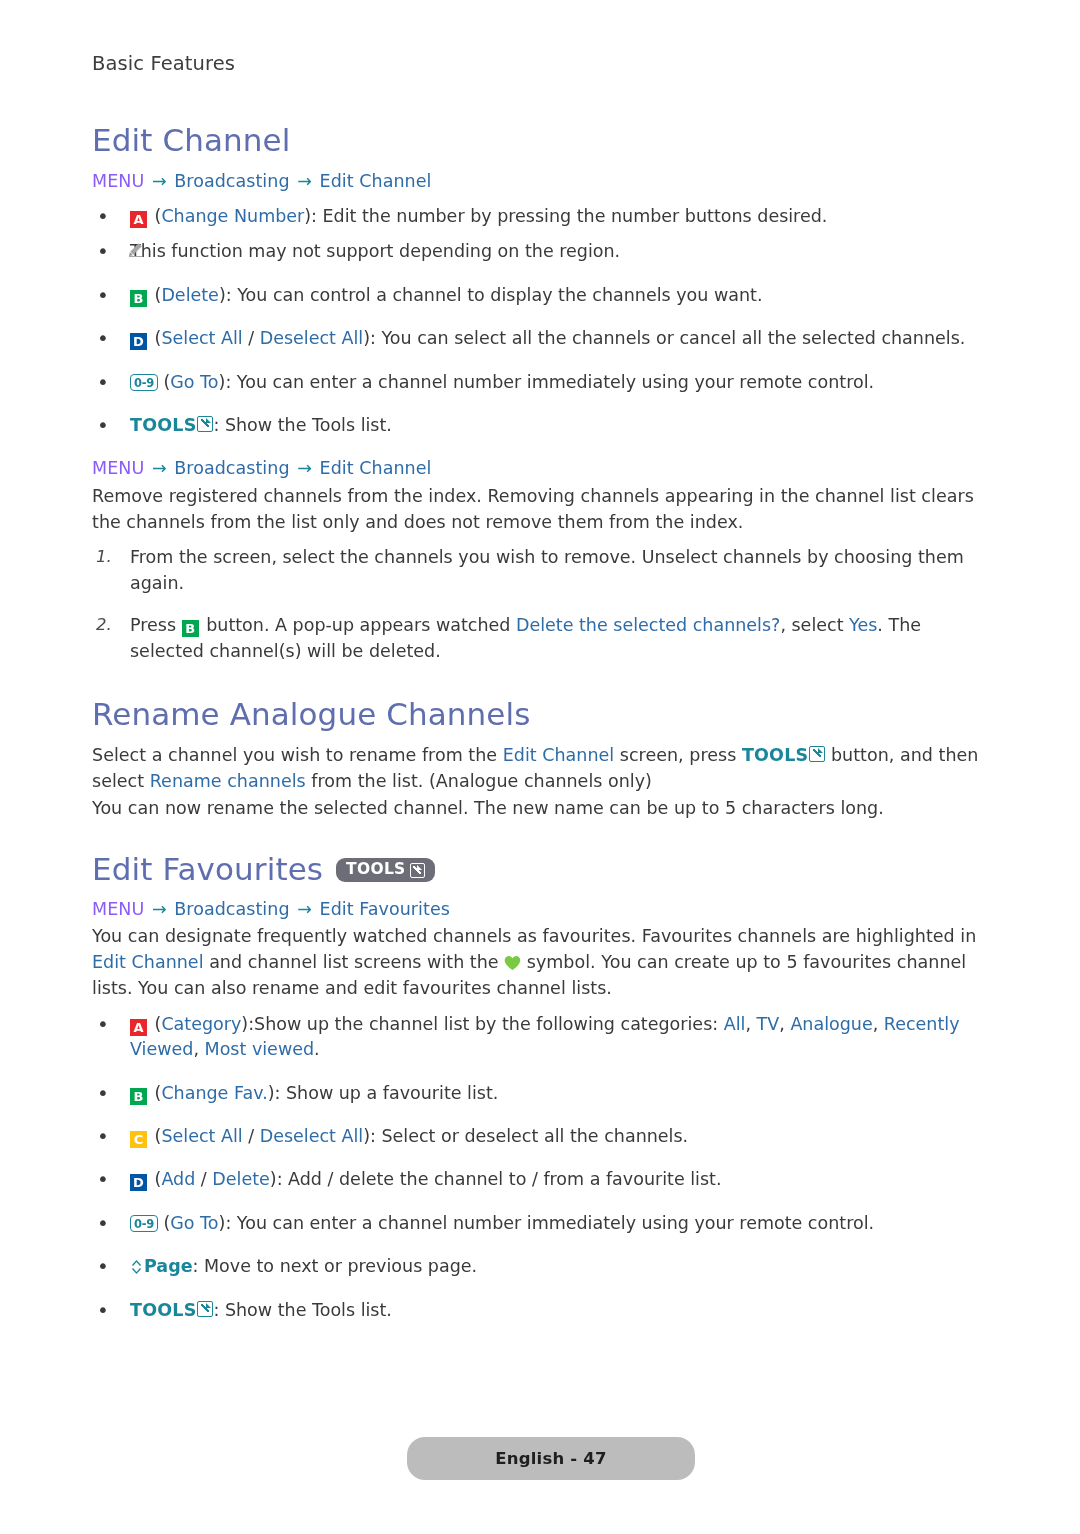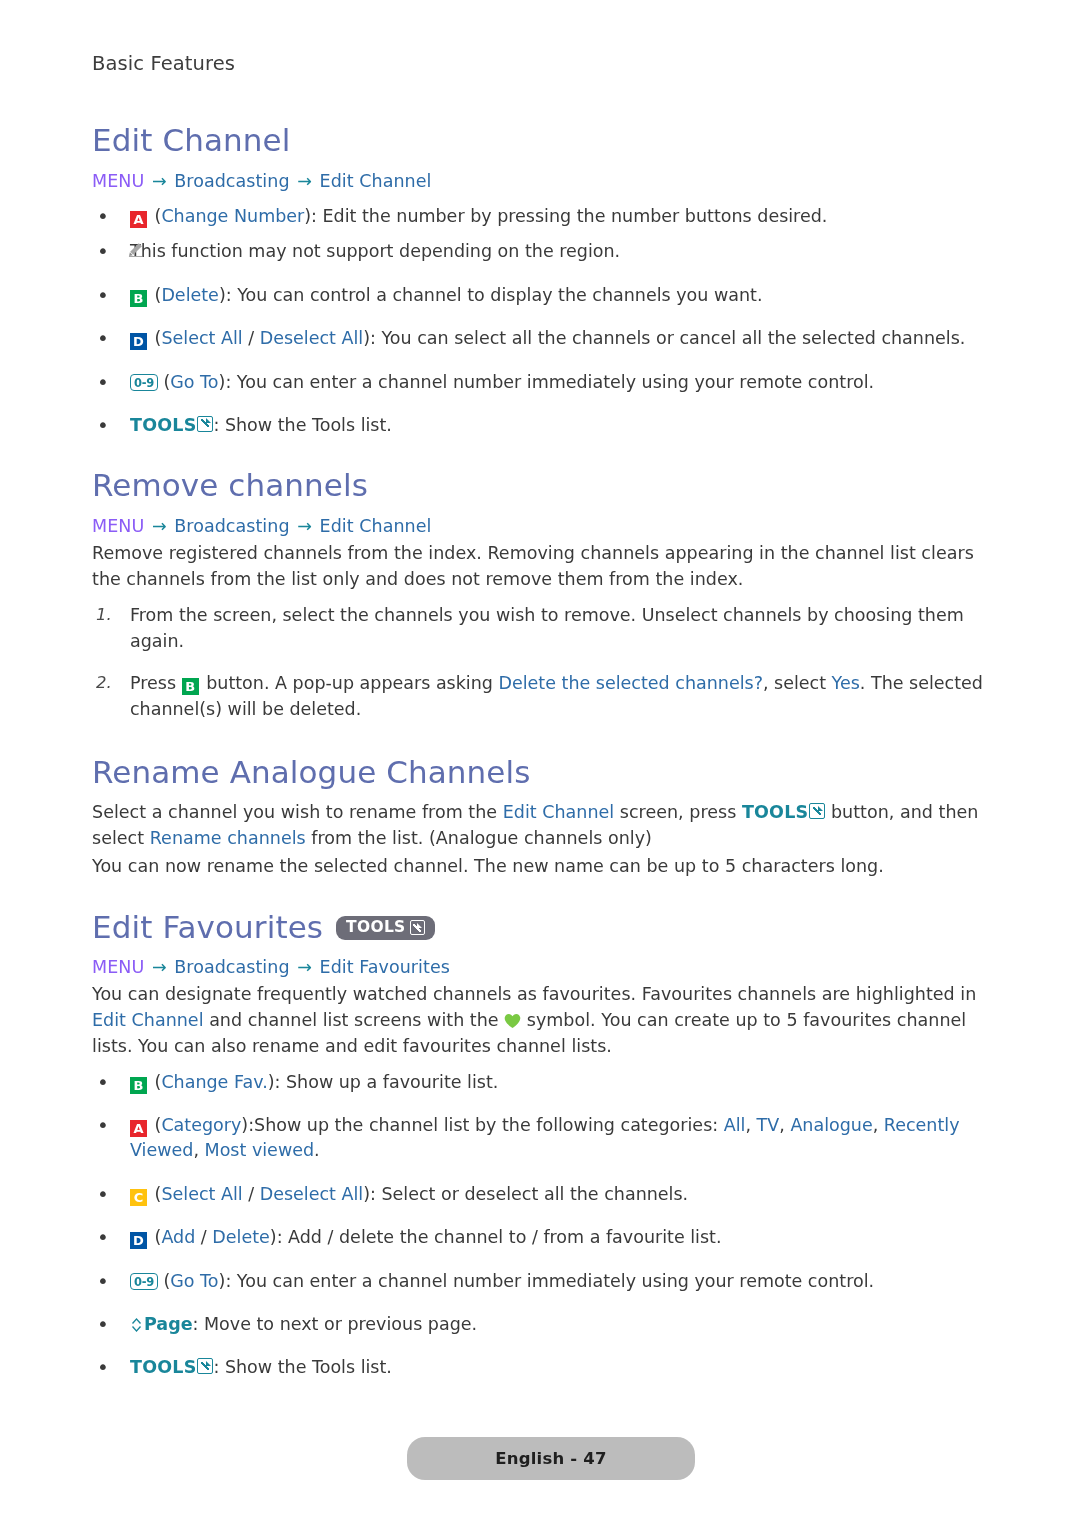--- a/index.html
+++ b/index.html
@@ -310,37 +310,34 @@
 
 
     <li><span class="key key-d">D</span> (<span class="blue">Select All</span> / <span class="blue">Deselect All</span>)<span>: You can select all the channels or cancel all the selected channels.</span></li>
 
     <li><span class="numkey">0-9</span> (<span class="blue">Go To</span>)<span>: You can enter a channel number immediately using your remote control.</span></li>
 
 
     <li><span class="tools-inline"><span>TOOLS</span><span class="tools-box"></span></span><span>: Show the Tools list.</span></li>
   </ul>
 
-  <h1 class="sec" style="margin-top:30px;">
-    <span>Remove channels</span>
-  </h1>
 
   <div class="path">
     <span class="menu-word">MENU</span>
     <span class="arrow">→</span>
     <span class="blue">Broadcasting</span>
     <span class="arrow">→</span>
     <span class="blue">Edit Channel</span>
   </div>
 
   <p class="body">Remove registered channels from the index. Removing channels appearing in the channel list clears the channels from the list only and does not remove them from the index.</p>
 
   <ol class="numbers">
     <li>From the screen, select the channels you wish to remove. Unselect channels by choosing them again.</li>
-    <li><span>Press </span><span class="key key-b">B</span><span> button. A pop-up appears asking </span><span class="blue">Delete the selected channels?</span><span>, select </span><span class="blue">Yes</span><span>. The selected channel(s) will be deleted.</span></li>
+    <li><span>Press </span><span class="key key-b">B</span><span> button. A pop-up appears watched </span><span class="blue">Delete the selected channels?</span><span>, select </span><span class="blue">Yes</span><span>. The selected channel(s) will be deleted.</span></li>
   </ol>
 
   <h1 class="sec" style="margin-top:32px;">
     <span>Rename Analogue Channels</span>
   </h1>
 
   <p class="body"><span>Select a channel you wish to rename from the </span><span class="blue">Edit Channel</span><span> screen, press </span><span class="tools-inline"><span>TOOLS</span><span class="tools-box"></span></span><span> button, and then select </span><span class="blue">Rename channels</span><span> from the list. (Analogue channels only)</span></p>
 
   <p class="body">You can now rename the selected channel. The new name can be up to 5 characters long.</p>
 
@@ -359,23 +356,23 @@
     <span class="arrow">→</span>
     <span class="blue">Edit Favourites</span>
   </div>
 
   <p class="body"><span>You can designate frequently watched channels as favourites. Favourites channels are highlighted in </span><span class="blue">Edit Channel</span><span> and channel list screens with the </span><svg class="heart" viewBox="0 0 17 16">
         <path d="M8.5 15 C8.5 15 0.7 10.2 0.7 5.3 C0.7 2.6 2.7 0.9 4.8 0.9 C6.4 0.9 7.8 1.9 8.5 3.2 C9.2 1.9 10.6 0.9 12.2 0.9 C14.3 0.9 16.3 2.6 16.3 5.3 C16.3 10.2 8.5 15 8.5 15 Z" fill="#7ac943"></path>
       </svg><span> symbol. You can create up to 5 favourites channel lists. You can also rename and edit favourites channel lists.</span></p>
 
   <ul class="bullets">
 
+    <li><span class="key key-a">A</span> (<span class="blue">Category</span>)<span>:Show up the channel list by the following categories: </span><span class="blue">All</span>, <span class="blue">TV</span>, <span class="blue">Analogue</span>, <span class="blue">Recently Viewed</span>, <span class="blue">Most viewed</span><span>.</span></li>
+
     <li><span class="key key-b">B</span> (<span class="blue">Change Fav.</span>)<span>: Show up a favourite list.</span></li>
-
-    <li><span class="key key-a">A</span> (<span class="blue">Category</span>)<span>:Show up the channel list by the following categories: </span><span class="blue">All</span>, <span class="blue">TV</span>, <span class="blue">Analogue</span>, <span class="blue">Recently Viewed</span>, <span class="blue">Most viewed</span><span>.</span></li>
 
     <li><span class="key key-c">C</span> (<span class="blue">Select All</span> / <span class="blue">Deselect All</span>)<span>: Select or deselect all the channels.</span></li>
 
     <li><span class="key key-d">D</span> (<span class="blue">Add</span> / <span class="blue">Delete</span>)<span>: Add / delete the channel to / from a favourite list.</span></li>
 
     <li><span class="numkey">0-9</span> (<span class="blue">Go To</span>)<span>: You can enter a channel number immediately using your remote control.</span></li>
 
     <li><span class="pagekey"><svg class="chev" viewBox="0 0 13 16">
             <path d="M6.5 1 L11 6 L10 6.9 L6.5 3 L3 6.9 L2 6 Z" fill="#19869a"></path>
             <path d="M6.5 15 L11 10 L10 9.1 L6.5 13 L3 9.1 L2 10 Z" fill="#19869a"></path>

